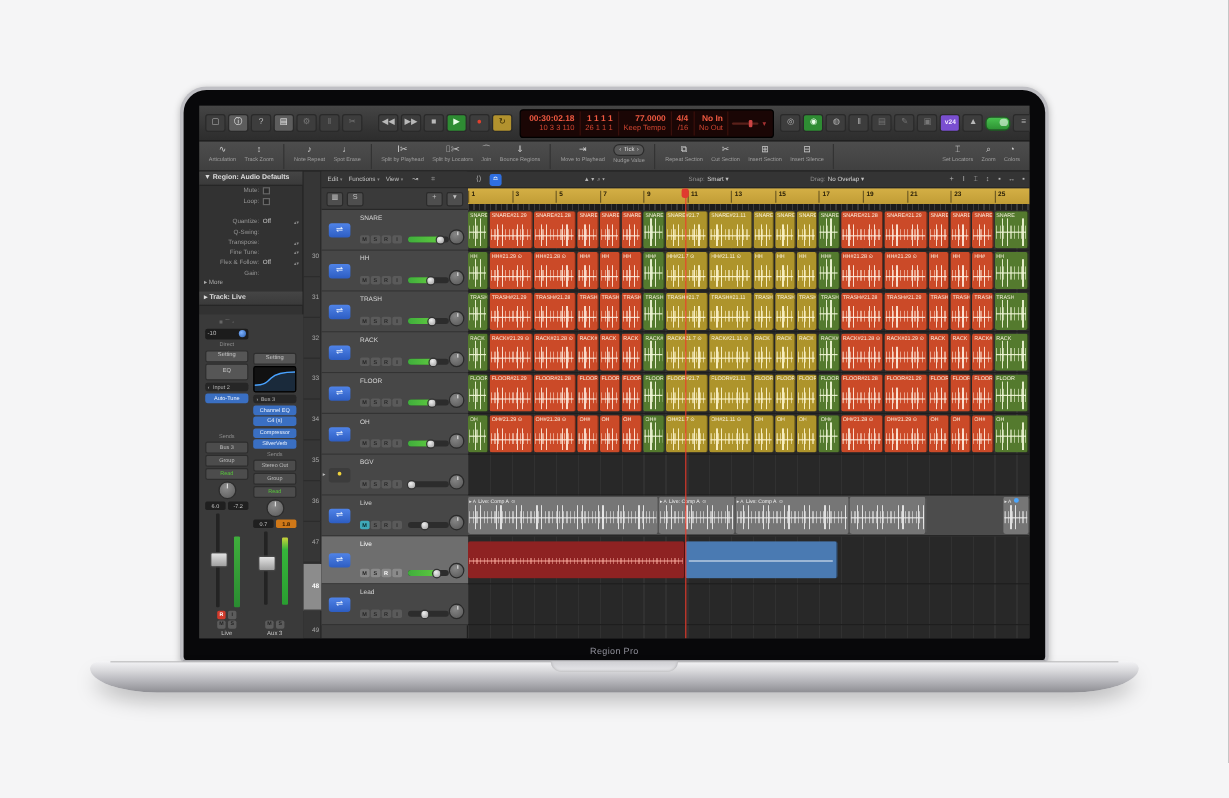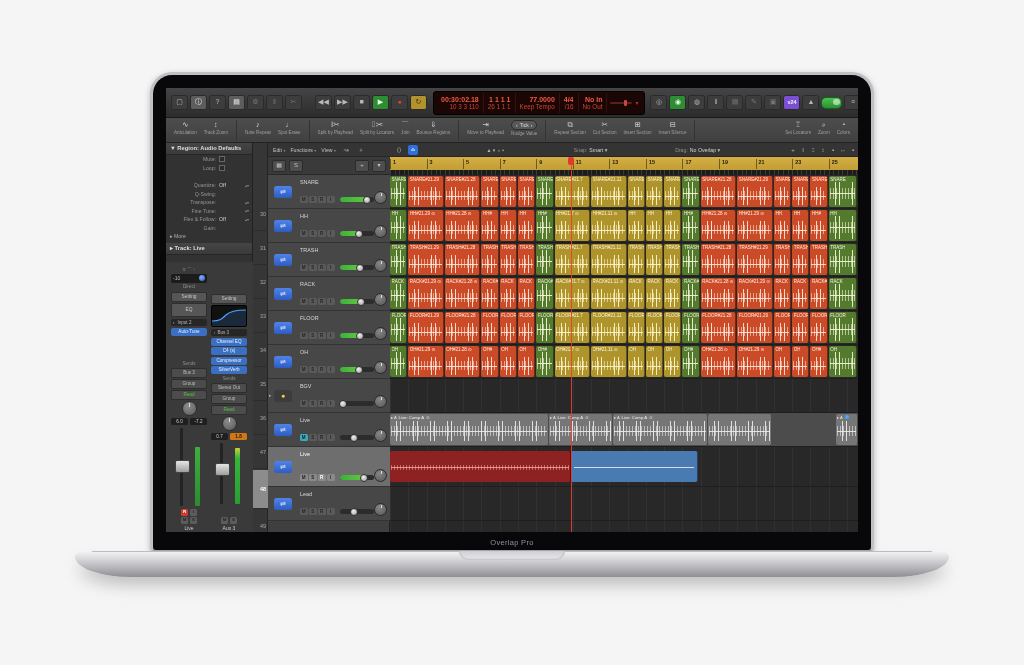--- a/index.html
+++ b/index.html
@@ -1651,20 +1651,20 @@
               </div>
             </div>
             <div class="lane" style="top: 312px; height: 34px;"></div>
           </div>
         <div class="playhead" id="playhead" style="left: 180.972px;">
             <div class="ph-flag"></div>
           </div>
       </div>
 
     </div>
-    <div class="bezel-label">Overlap Pro</div>
+    <div class="bezel-label">Region Pro</div>
   </div>
 
   <div class="base">
     <div class="base-seam"></div>
     <div class="base-notch"></div>
   </div>
 </div>
 
 </body></html>

